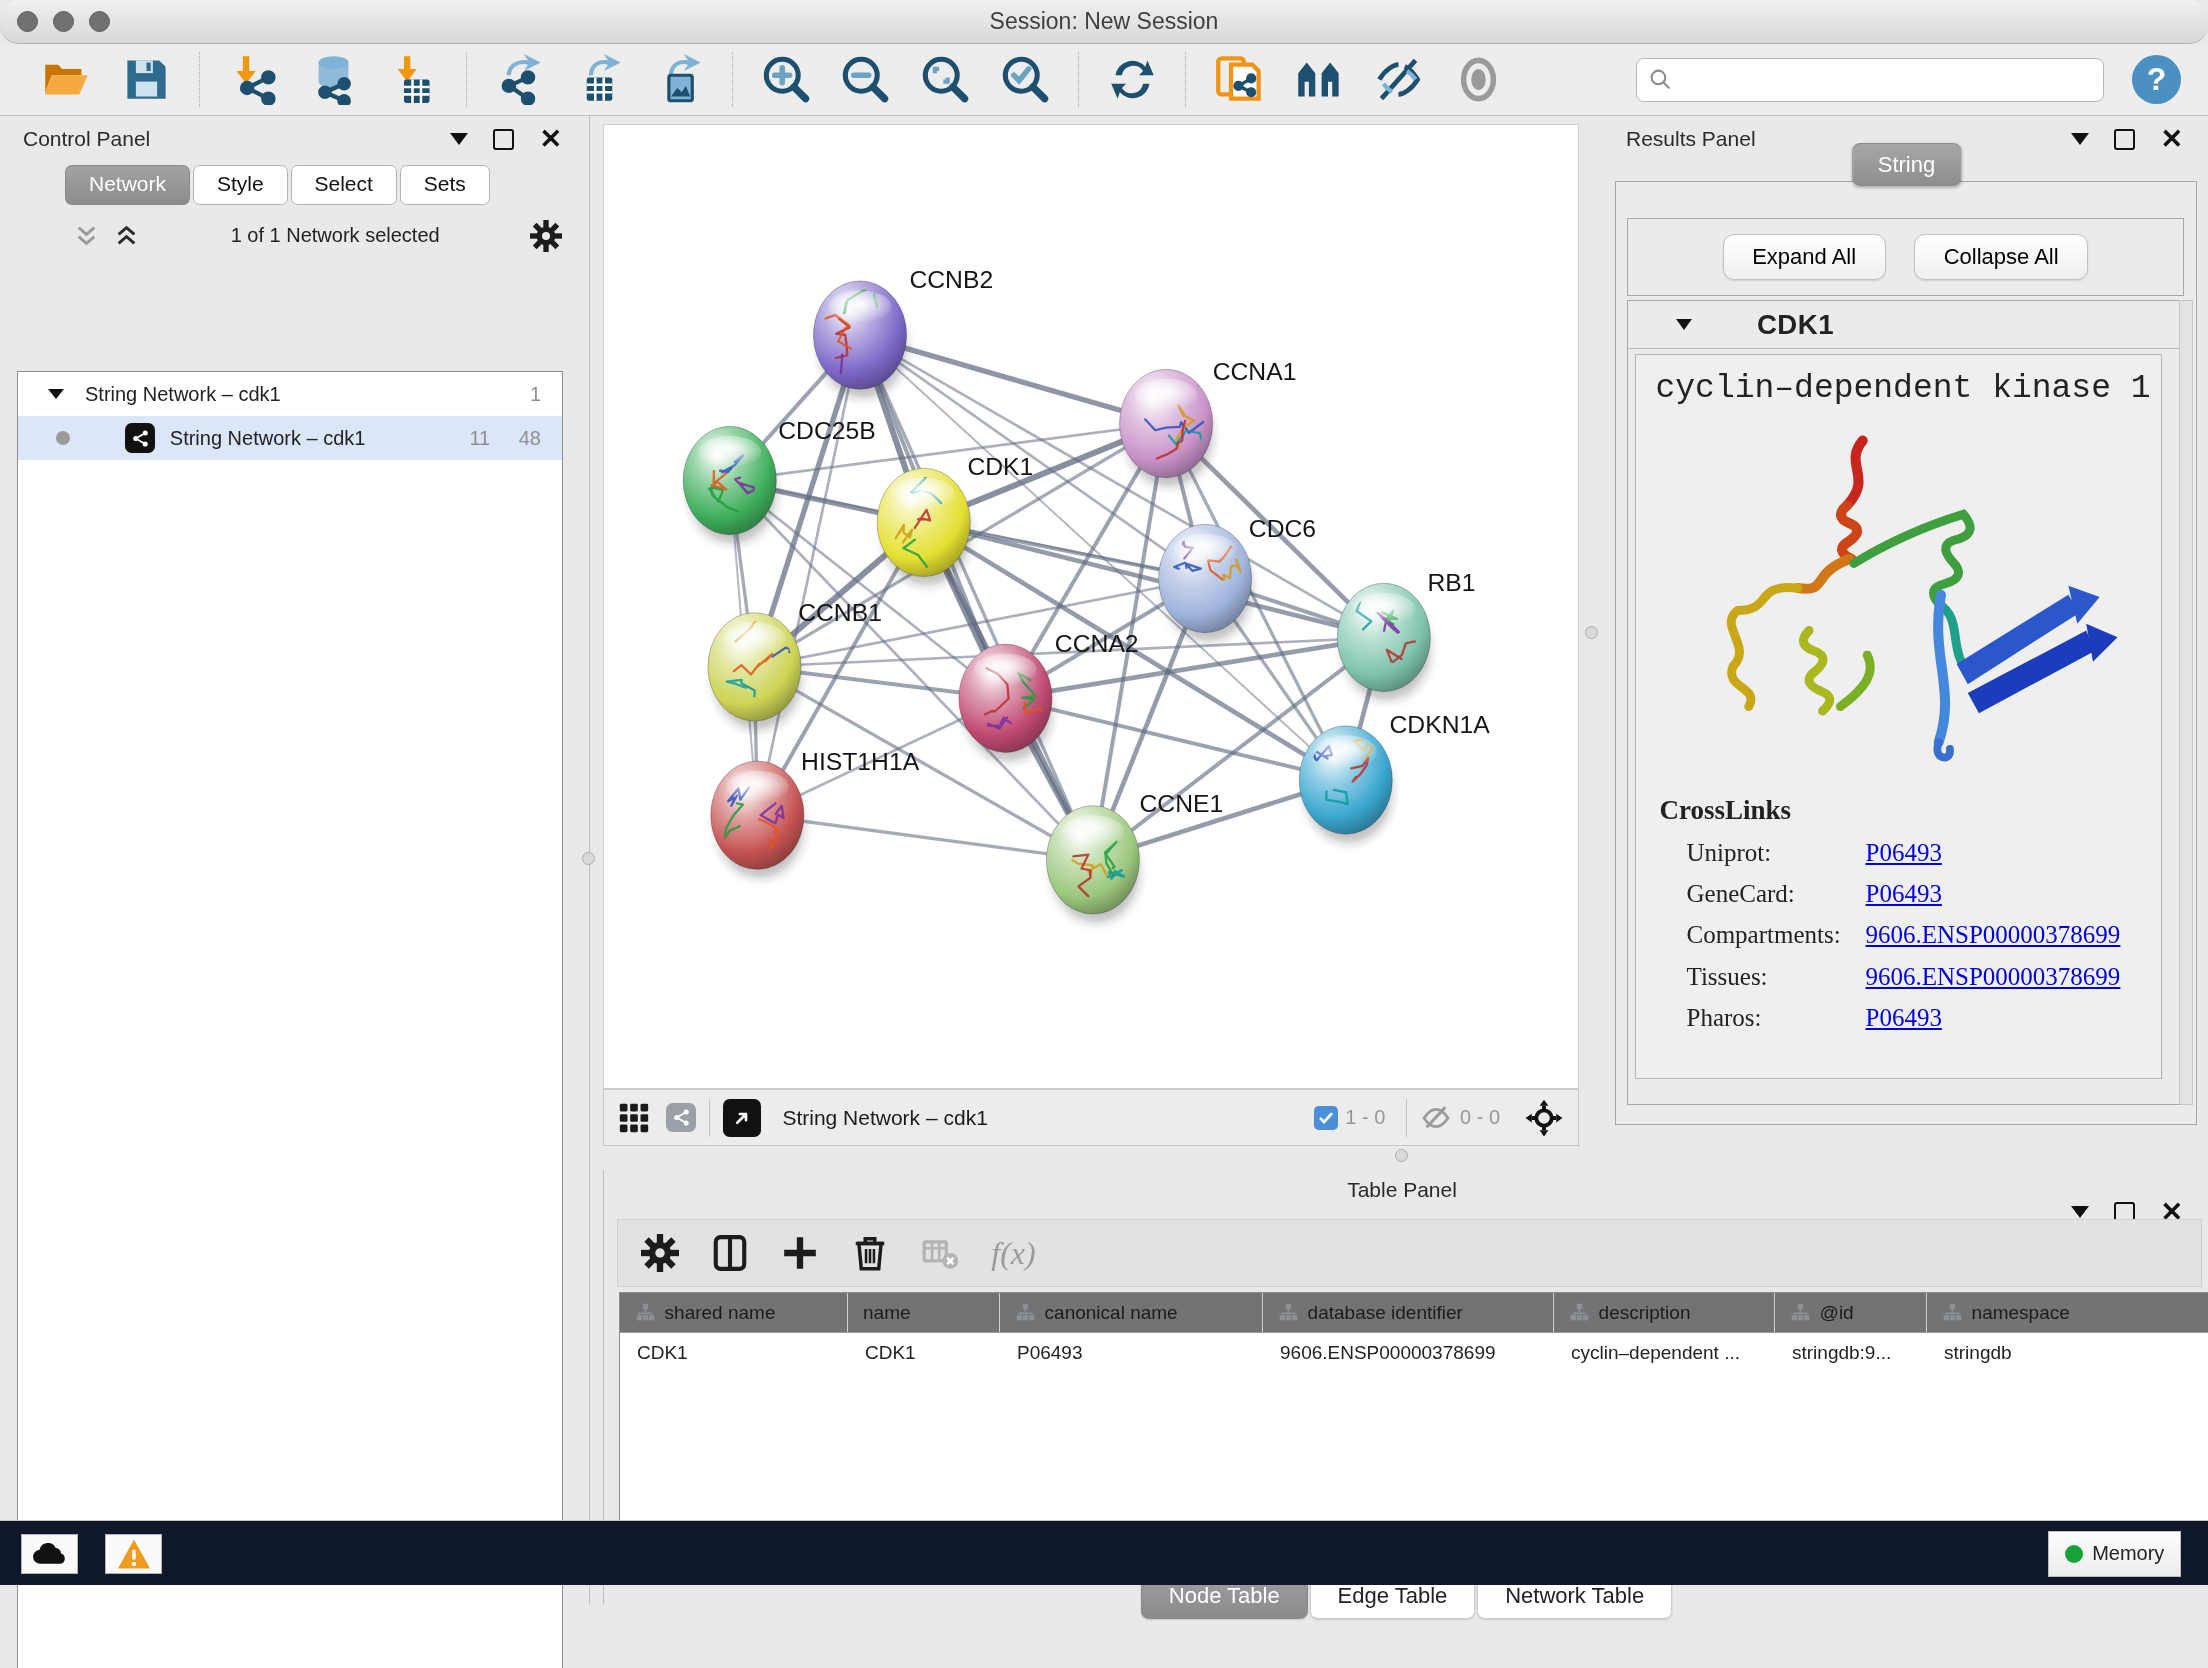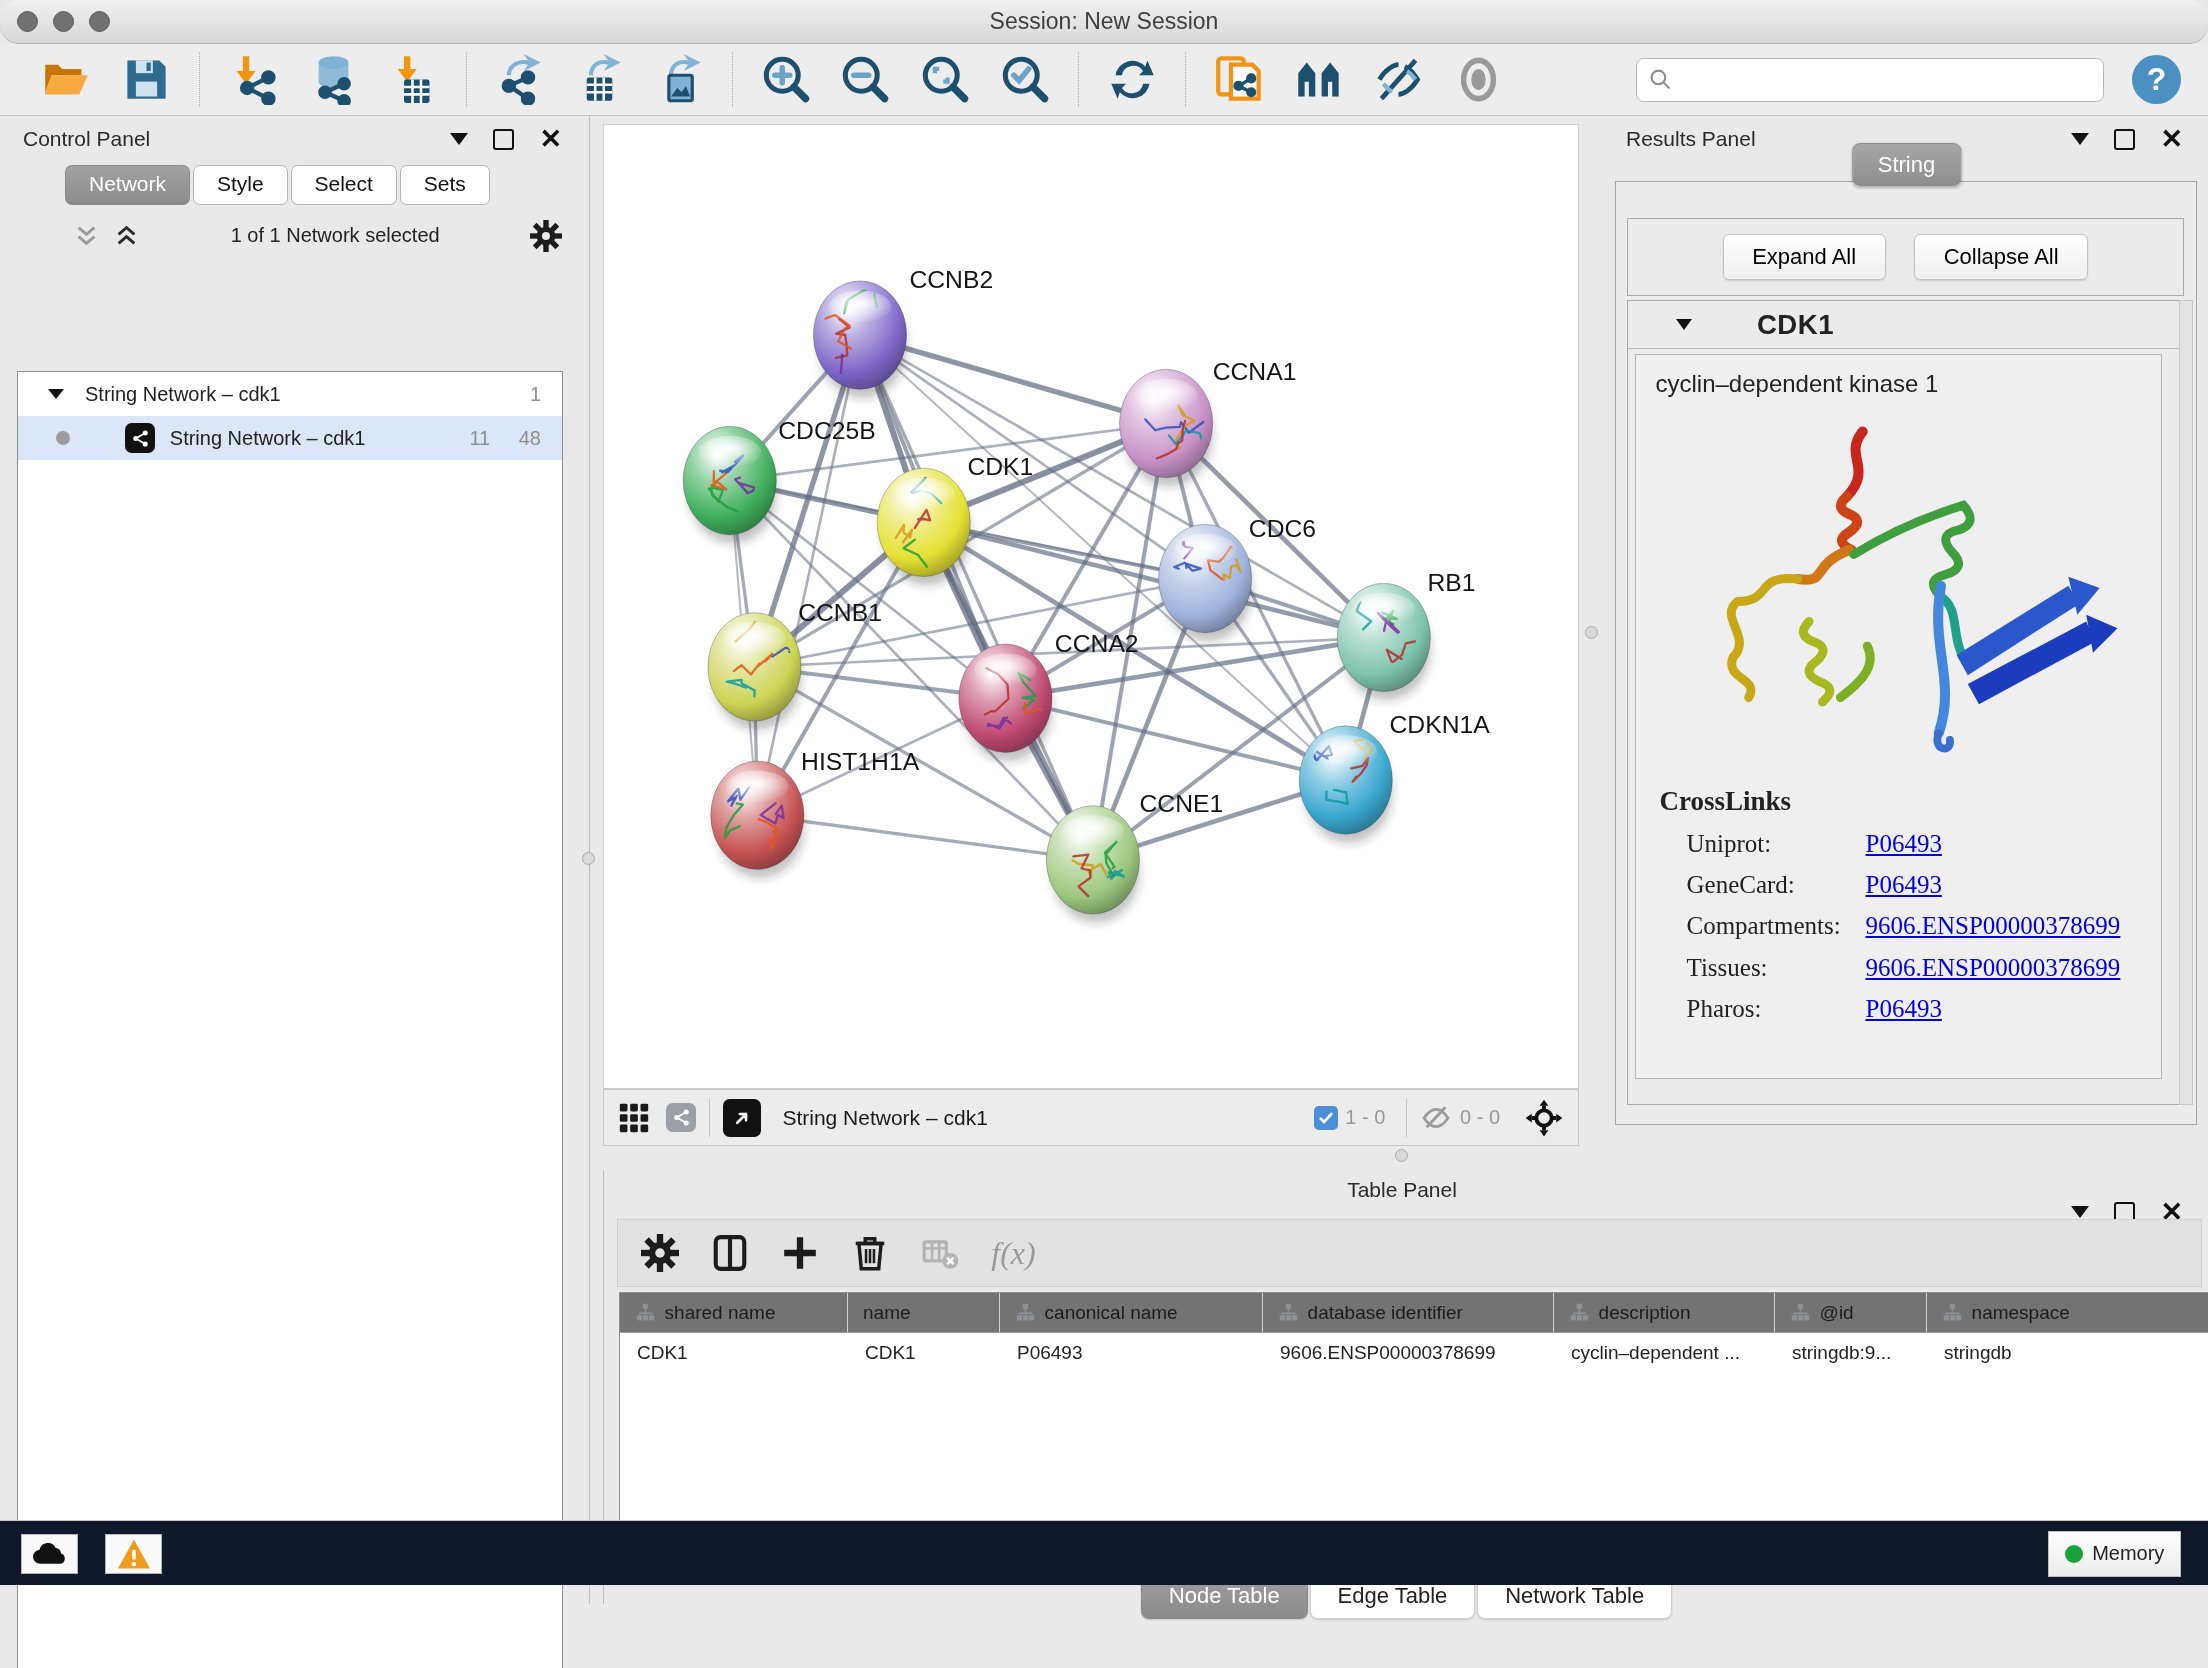--- a/index.html
+++ b/index.html
@@ -62,28 +62,28 @@
 
   
   #results-panel { left:1605px; top:116px; width:603px; height:1054px; background:#e9e9e9; }
   #rp-header { padding:11.4px 25px 0 21px; }
   #string-tab { position:absolute; left:50%; top:27px; transform:translateX(-50%); z-index:2;
     background:linear-gradient(#a6a6a6,#8e8e8e); color:#fff; font-size:22px; padding:7.6px 25px;
     border:1px solid #8a8a8a; border-radius:7.6px; box-shadow:0 1.9px 2.9px rgba(0,0,0,.25); }
   #rp-outer { position:absolute; left:9.5px; top:65px; width:582px; height:944px; border:1px solid #a5a5a5; background:#ebebeb; }
   #rp-buttons { position:absolute; left:11.4px; top:36px; width:557px; height:78px; border:1px solid #a9a9a9; background:#ebebeb;
     display:flex; align-items:center; justify-content:center; gap:28.5px; }
-  .rp-btn { background:linear-gradient(#ffffff,#efefef); border:1px solid #c2c2c2; border-radius:6px;
+  .rp-btn { background:linear-gradient(#ffffff,#efefef); border:1px solid #c2c2c2; border-radius:11px;
     font-size:22px; padding:8.6px 28.5px; box-shadow:0 1px 1.9px rgba(0,0,0,.12); }
   #cdk-box { position:absolute; left:11.4px; top:118px; width:557px; height:805px; border:1px solid #a9a9a9; background:#ebebeb; }
   #cdk-head { height:48px; display:flex; align-items:center; border-bottom:1px solid #b8b8b8; }
   #cdk-head .tri-down { margin-left:48px; border-left-width:8.6px; border-right-width:8.6px; border-top-width:11.4px; }
   #cdk-name { font-size:27.6px; font-weight:bold; margin-left:65px; letter-spacing:0.5px; }
   #cdk-content { position:absolute; left:7.6px; top:53px; width:527px; height:725px; border:1px solid #b5b5b5; background:#efefef; }
-  #cdk-desc { font-size:24px; padding:15px 0 0 19px; }
+  #cdk-desc { font-size:33px; padding:15px 0 0 19px;font-family:Liberation Mono, monospace; }
   #crosslinks { margin:7.6px 0 0 23px; font-family:"Liberation Serif", serif; }
   #crosslinks-title { font-size:27px; font-weight:bold; margin-bottom:9.5px; }
   .cl-row { display:flex; font-size:25px; margin:13.3px 0 0 27px; }
   .cl-label { width:179px; }
   .cl-link { color:#0000dd; text-decoration:underline; }
   #rp-scroll { position:absolute; right:2.9px; top:118px; width:13.3px; height:805px; background:#e3e3e3; border:1px solid #c6c6c6; }
 
   
   #table-panel { left:603px; top:1170px; width:1605px; height:434px; background:#e9e9e9; border-left:1px solid #bdbdbd; }
   #tp-header { padding:7.6px 25px 0 17px;flex-direction:column; }

